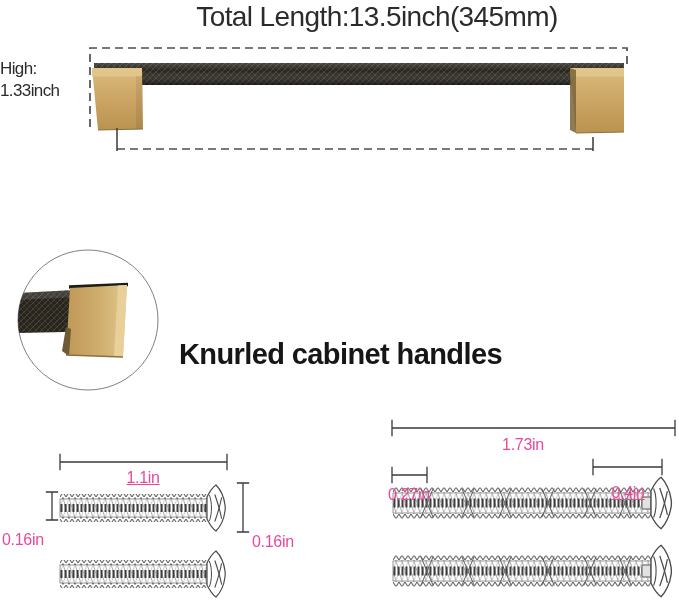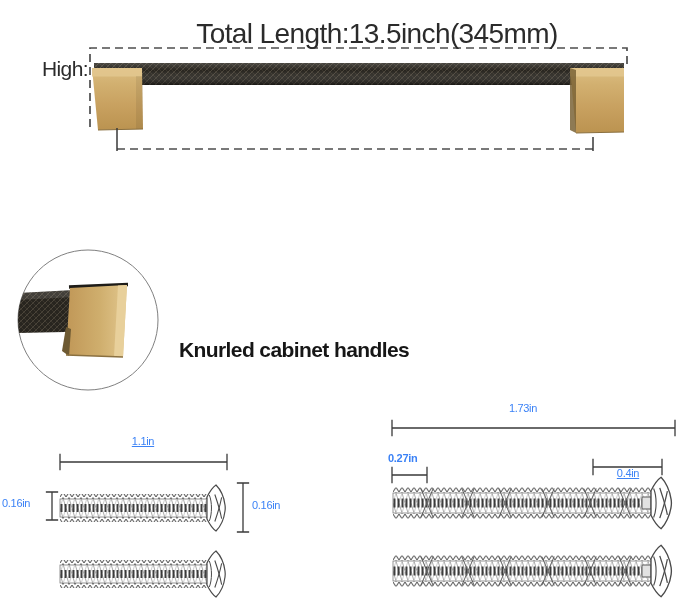--- a/index.html
+++ b/index.html
@@ -3,26 +3,26 @@
 <meta charset="utf-8">
 <style>
   html,body{margin:0;padding:0;background:#fff;}
   .canvas{
     position:relative;width:679px;height:603px;background:#ffffff;overflow:hidden;
     font-family:"Liberation Sans","DejaVu Sans",sans-serif;color:#2b2b2b;
   }
   .art{position:absolute;left:0;top:0;}
   .lbl{position:absolute;white-space:nowrap;}
   .big{font-size:28px;letter-spacing:-0.6px;color:#2b2b2b;}
-  .title{left:377px;top:18px;transform:translateX(-50%);text-align:center;}
+  .title{left:377px;top:1px;transform:translateX(-50%);text-align:center;}
   .screwhole{left:355px;top:163px;transform:translateX(-50%);}
-  .high{left:0;top:58px;width:88px;text-align:right;font-size:21px;line-height:21.5px;letter-spacing:-0.6px;}
+  .high{left:0;top:58px;width:88px;text-align:left;font-size:17px;line-height:21.5px;letter-spacing:-0.6px;}
   .high span{display:block;}
-  .product{left:179px;top:338px;font-size:21px;font-weight:bold;letter-spacing:-0.6px;color:#161616;}
-  .dim{font-size:11px;letter-spacing:-0.3px;color:#3b82f6;}
+  .product{left:179px;top:338px;font-size:29px;font-weight:bold;letter-spacing:-0.6px;color:#161616;}
+  .dim{font-size:16px;letter-spacing:-0.3px;color:#ec4899;margin-top:34px;}
   .ctr{transform:translateX(-50%);}
 </style>
 </head>
 <body>
 
 <div class="canvas">
 
   <svg class="art" width="679" height="603" viewBox="0 0 679 603">
     <defs>
       <pattern id="knurl" width="6" height="6" patternUnits="userSpaceOnUse">
@@ -158,25 +158,26 @@
       </g>
       <use href="#screwL" x="393" y="503"></use>
       <use href="#screwL" x="393" y="571"></use>
     </g>
   </svg>
 
   <div class="lbl big title">Total Length:13.5inch(345mm)</div>
 
   <div class="lbl high">
     <span>High:</span>
+    <span>1.33inch</span>
   </div>
 
 
   <div class="lbl product">Knurled cabinet handles</div>
 
   <div class="lbl dim ctr" style="left:143px;top:435px;text-decoration:underline;">1.1in</div>
   <div class="lbl dim" style="left:2px;top:497px;">0.16in</div>
   <div class="lbl dim" style="left:252px;top:499px;">0.16in</div>
 
   <div class="lbl dim ctr" style="left:523px;top:402px;">1.73in</div>
-  <div class="lbl dim" style="left:388px;top:452px;font-weight:bold;">0.27in</div>
-  <div class="lbl dim ctr" style="left:628px;top:467px;text-decoration:underline;">0.4in</div>
+  <div class="lbl dim" style="left:388px;top:452px;">0.27in</div>
+  <div class="lbl dim ctr" style="left:628px;top:450px;text-decoration:underline;">0.4in</div>
 </div>
 
 </body></html>

